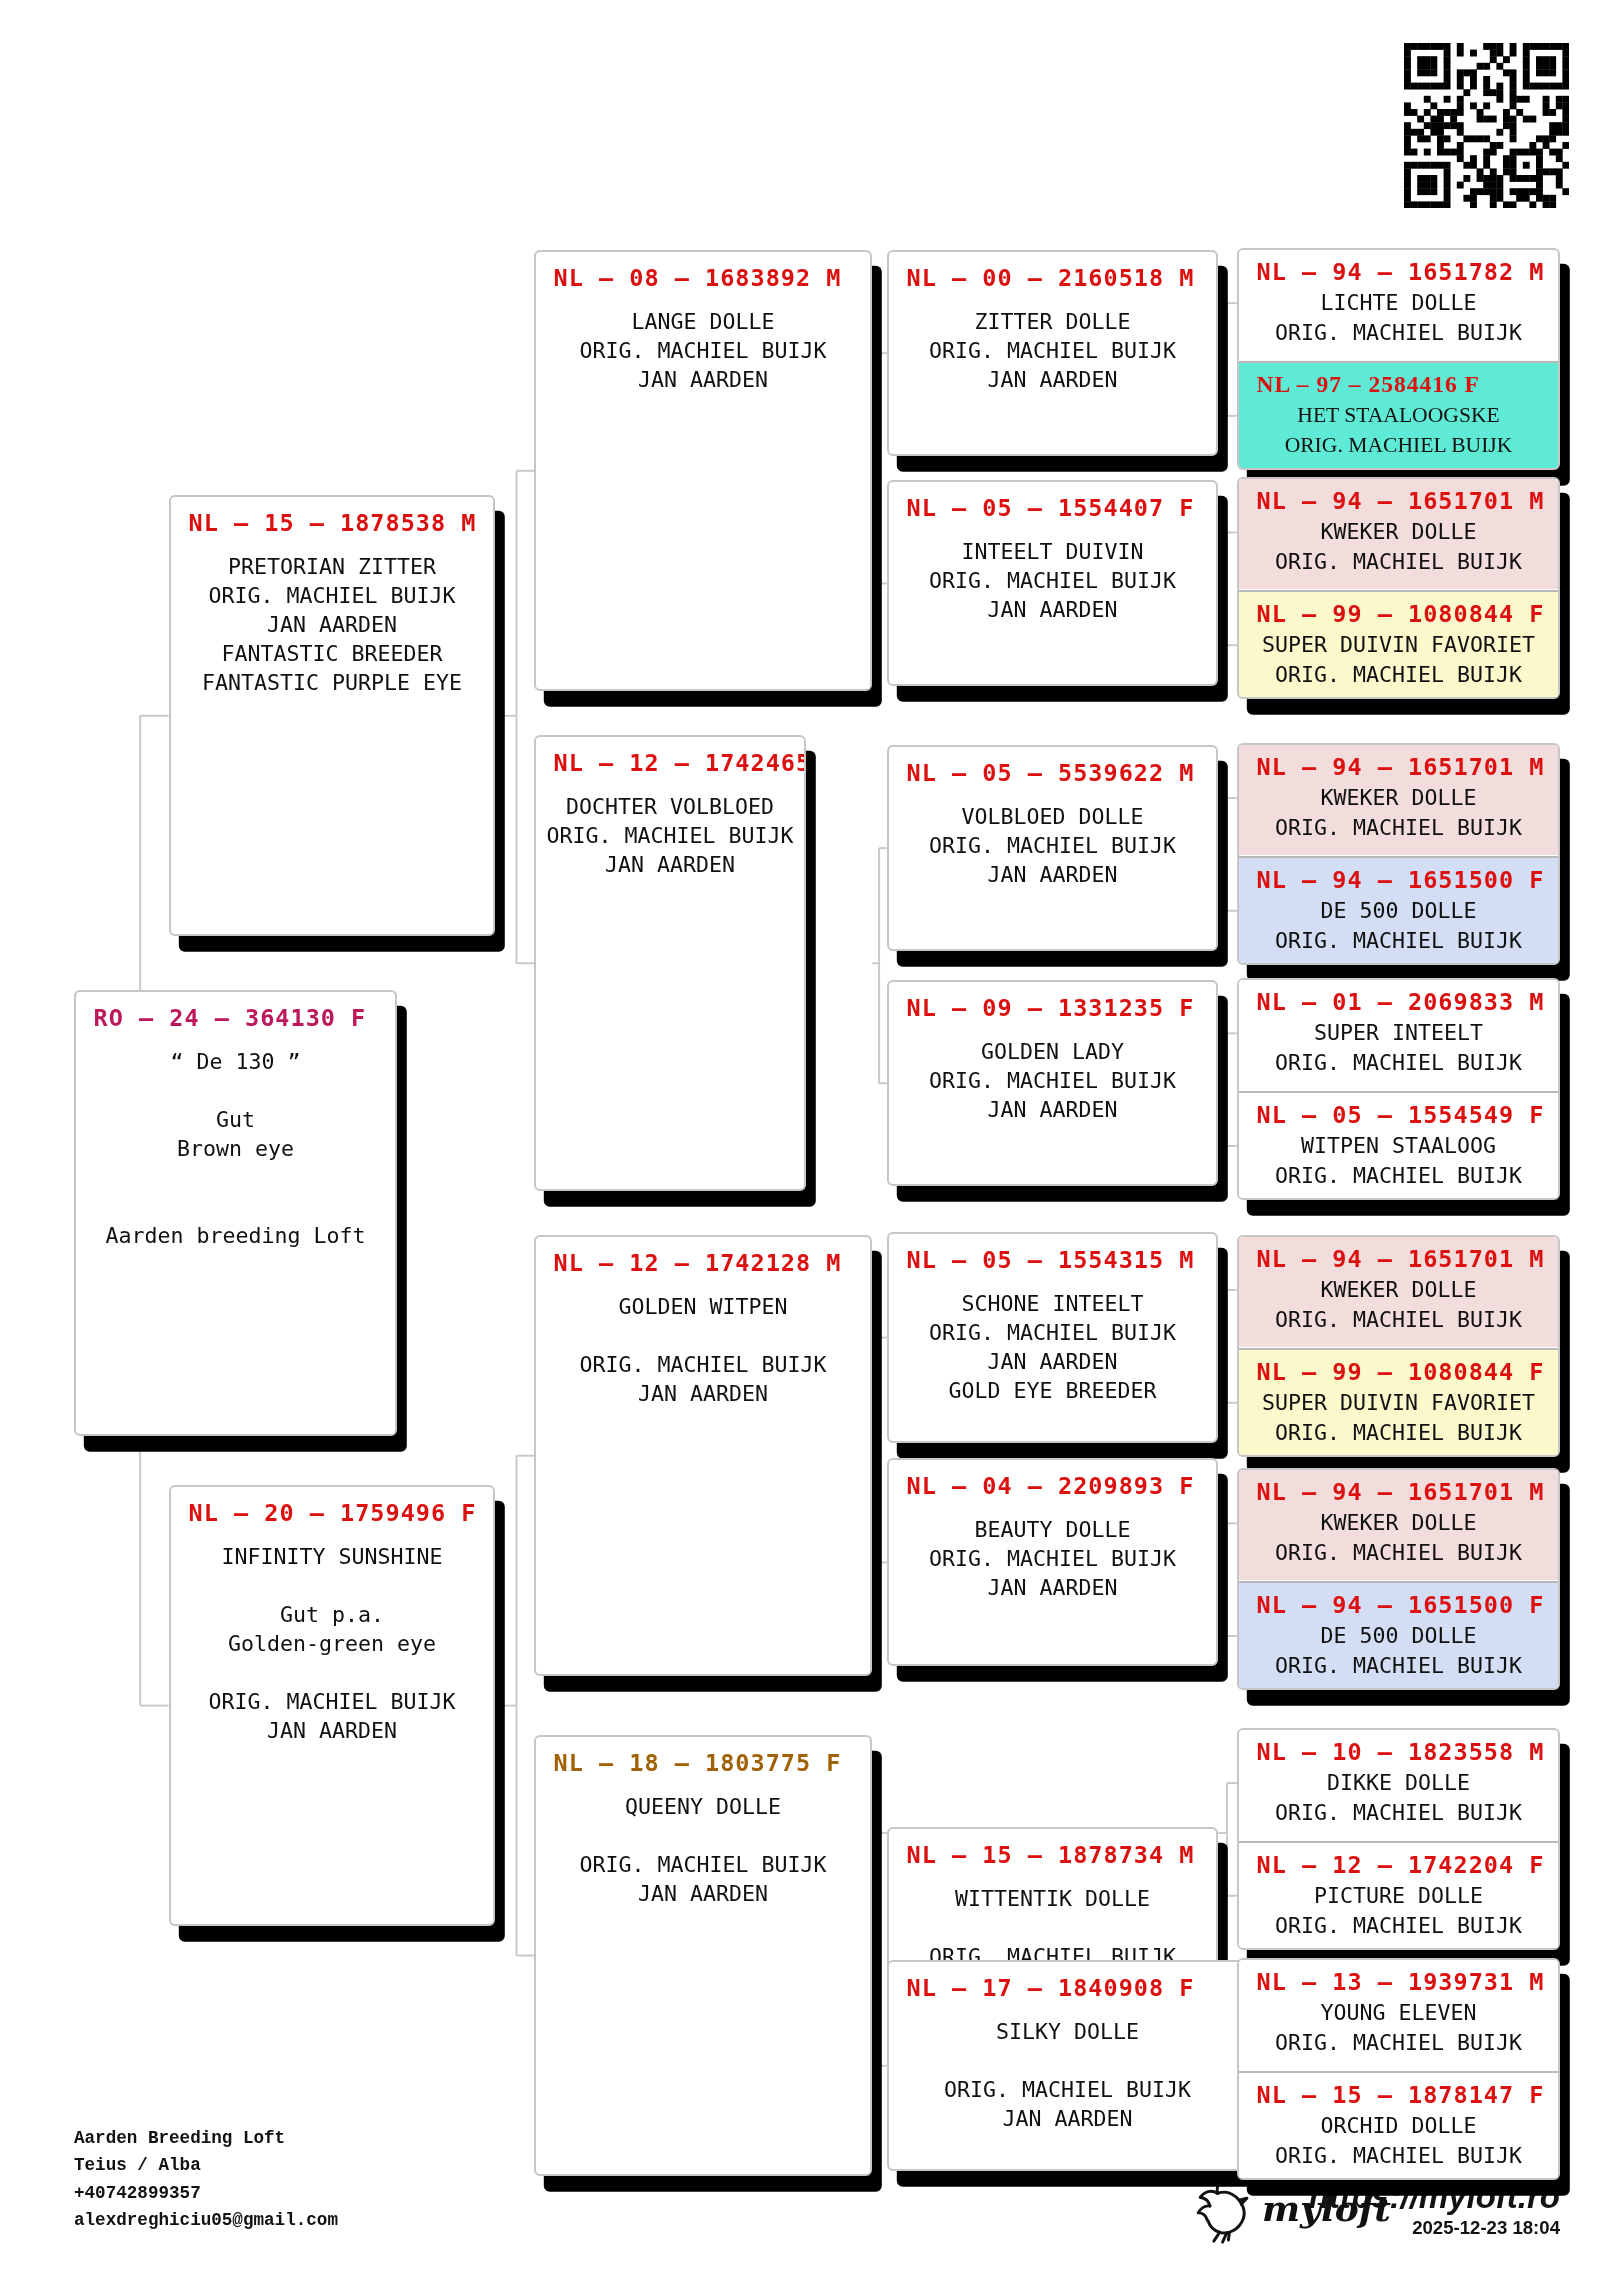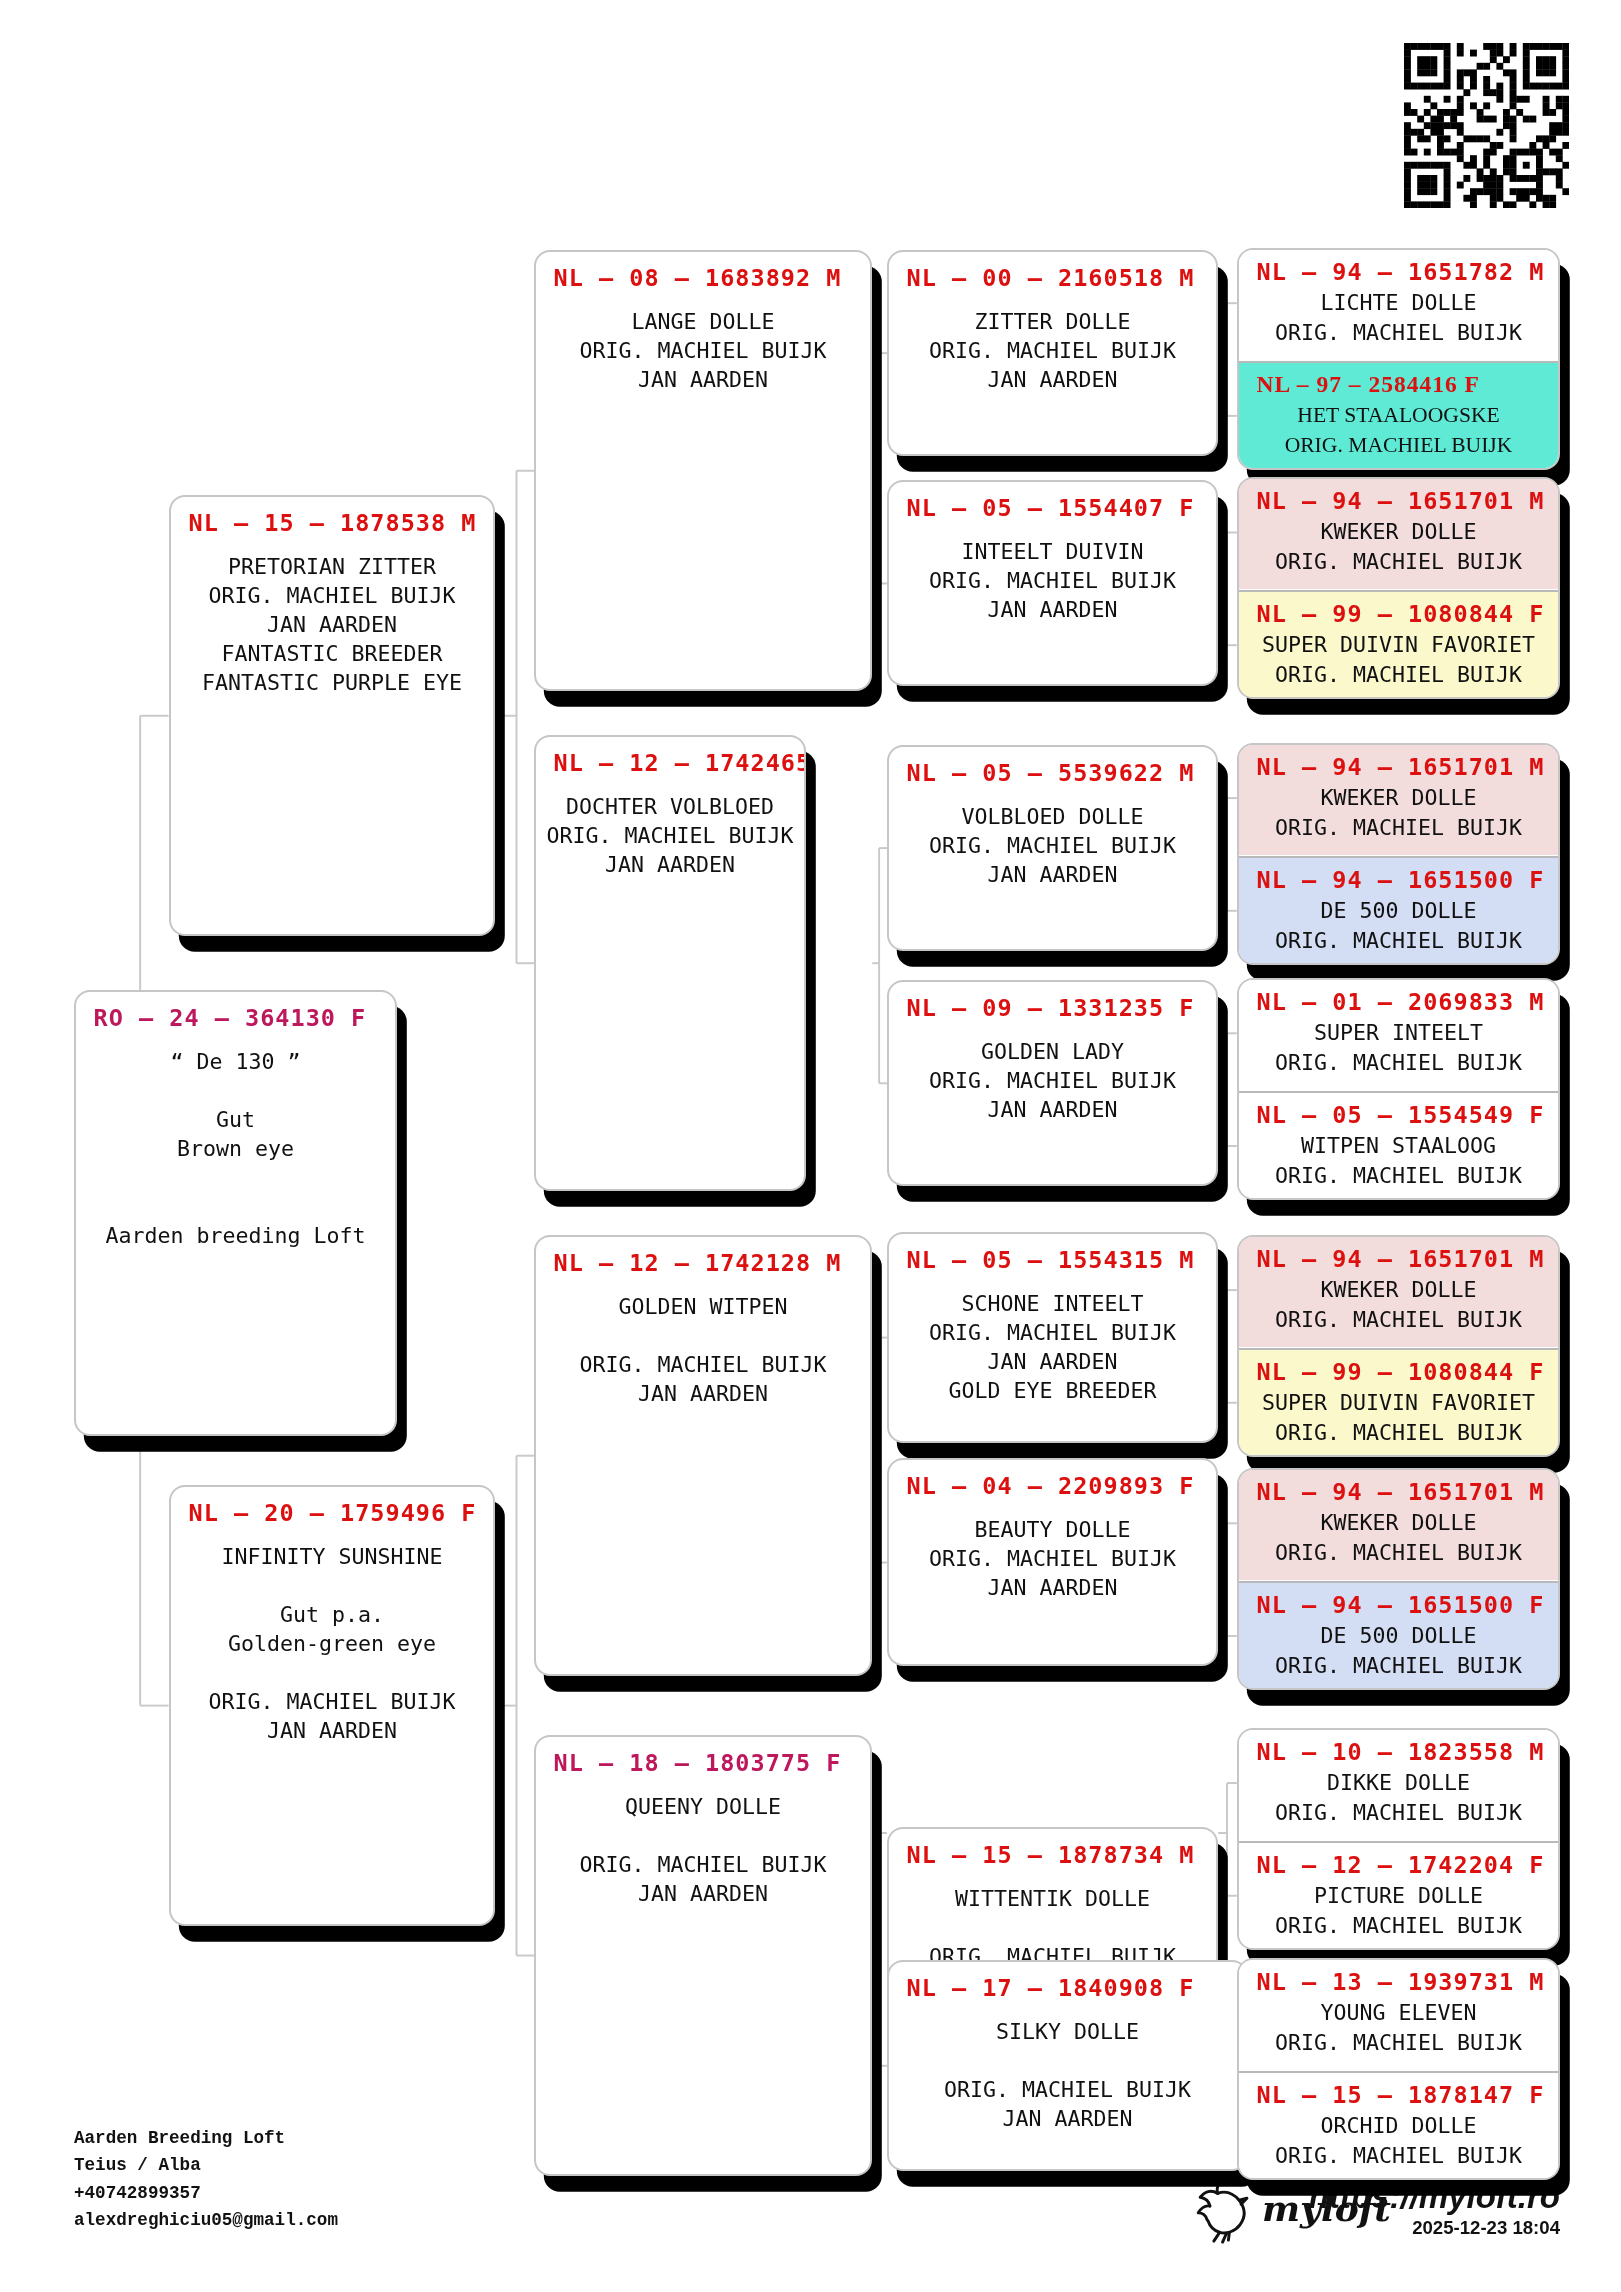--- a/index.html
+++ b/index.html
@@ -2,21 +2,21 @@
 <html><head>
 <meta charset="utf-8">
 <style>
   html,body{margin:0;padding:0;background:#fff;}
   body{width:1621px;height:2293px;position:relative;font-family:"DejaVu Sans Mono",monospace;color:#111;}
   #page{position:absolute;inset:0;overflow:hidden;}
   #wires{position:absolute;left:0;top:0;z-index:0;}
   .title{position:absolute;left:263px;top:27.4px;font-family:"Liberation Mono","DejaVu Sans Mono",monospace;
          font-weight:bold;font-size:29px;letter-spacing:1px;white-space:nowrap;}
   #qr{position:absolute;left:1404px;top:43px;}
-  .box{position:absolute;background:#fff;border:2px solid #c6c6c6;border-radius:16px;
+  .box{position:absolute;background:#fff;border:2px solid #c6c6c6;border-radius:6px;
        box-shadow:9.8px 15.7px 0 #000;z-index:1;box-sizing:border-box;overflow:hidden;}
   .hdr{font-weight:bold;font-size:23.5px;letter-spacing:1px;padding:11.8px 0 0 17.6px;white-space:nowrap;}
   .bodytxt{margin-top:15.7px;text-align:center;font-size:21.6px;line-height:29px;}
   .half{position:absolute;left:0;width:100%;height:110px;box-sizing:border-box;}
   .half.bottom{top:111px;border-top:2px solid #b9b9b9;height:112px;}
   .half .hdr{padding-top:7.8px;}
   .half .bodytxt{margin-top:2px;line-height:30px;}
   .footer-left{position:absolute;left:74px;top:2125px;font-family:"Liberation Mono","DejaVu Sans Mono",monospace;
                font-weight:bold;font-size:17.6px;line-height:27.4px;white-space:nowrap;}
   .brand{position:absolute;left:1262px;top:2182px;font-family:"DejaVu Serif",serif;font-style:italic;
@@ -458,21 +458,21 @@
       <div class="box" style="left: 534px; top: 1235px; width: 338px; height: 441px;">
         <div class="hdr" style="color: rgb(221, 16, 16);">NL – 12 – 1742128 M</div>
         <div class="bodytxt">
           <div class="">GOLDEN WITPEN</div>
           <div class="">&nbsp;</div>
           <div class="">ORIG. MACHIEL BUIJK</div>
           <div class="">JAN AARDEN</div>
         </div>
       </div>
       <div class="box" style="left: 534px; top: 1735px; width: 338px; height: 441px;">
-        <div class="hdr" style="color: #be185d;">NL – 18 – 1803775 F</div>
+        <div class="hdr" style="color: #a16207;">NL – 18 – 1803775 F</div>
         <div class="bodytxt">
           <div class="">QUEENY DOLLE</div>
           <div class="">&nbsp;</div>
           <div class="">ORIG. MACHIEL BUIJK</div>
           <div class="">JAN AARDEN</div>
         </div>
       </div>
       <div class="box" style="left: 887px; top: 250px; width: 331px; height: 206px;">
         <div class="hdr" style="color: rgb(221, 16, 16);">NL – 00 – 2160518 M</div>
         <div class="bodytxt">

